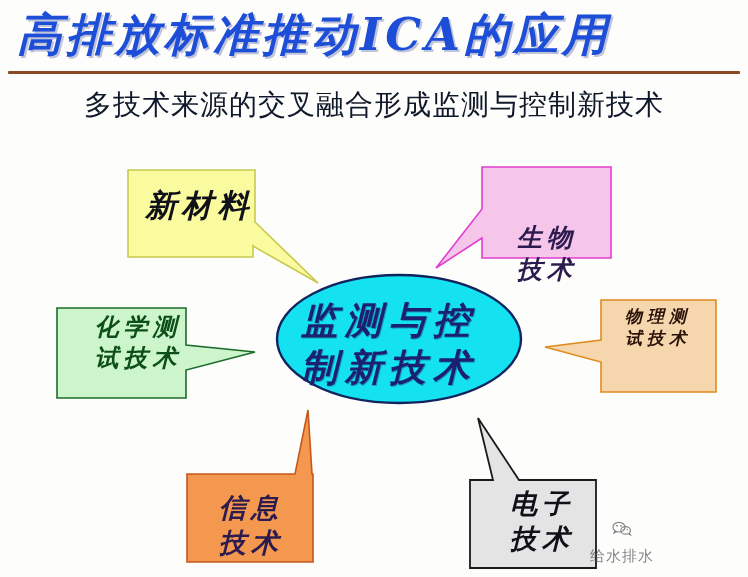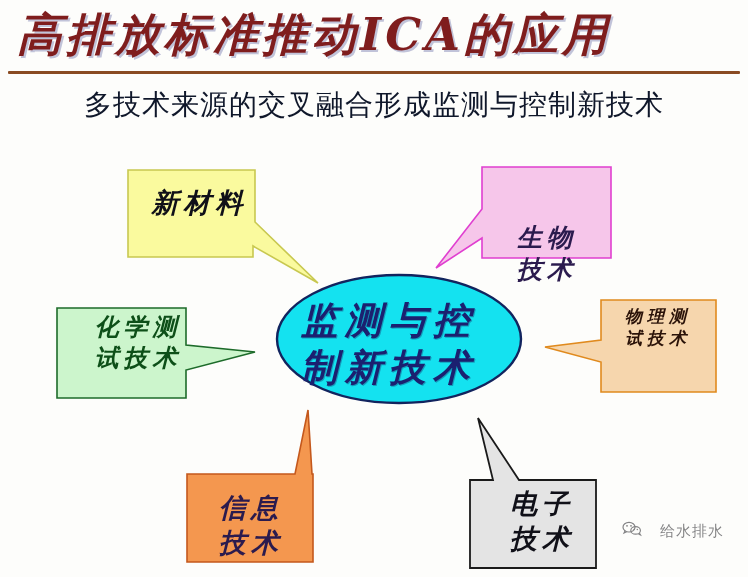--- a/index.html
+++ b/index.html
@@ -23,21 +23,21 @@
   .title {
     position: absolute;
     left: 0;
     top: 4px;
     width: 628px;
     text-align: center;
     font-family: "DejaVu Serif", "Liberation Serif", serif;
     font-weight: bold;
     font-size: 45px;
     letter-spacing: 4px;
-    color: #7f1d1d;
+    color: #1d4ed8;
     font-style: italic;
     text-shadow: 2px 2px 0 rgba(120,125,175,0.45);
     white-space: nowrap;
     line-height: 62px;
   }
   .title-rule {
     position: absolute;
     left: 8px;
     top: 71px;
     width: 732px;
@@ -76,21 +76,21 @@
     font-style: italic;
     text-align: center;
     white-space: pre-line;
     line-height: 1.28;
     letter-spacing: 5px;
     pointer-events: none;
   }
 
   #txt-new-material {
     left: 128px; top: 186px; width: 143px;
-    font-size: 27px; color: #101018;
+    font-size: 31px; color: #101018;
   }
   #txt-bio {
     left: 482px; top: 177px; width: 130px;
     font-size: 25px; color: #2b1b4e; margin-top: 45px;
   }
   #txt-chem {
     left: 73px; top: 312px; width: 130px;
     font-size: 24px; color: #0d4f18;
   }
   #txt-phys {
@@ -108,26 +108,27 @@
   #txt-center {
     left: 280px; top: 297px; width: 218px;
     font-size: 37px; color: #1b2070;
     letter-spacing: 7px;
     text-shadow: 1px 1px 0 rgba(20,25,90,0.35);
   }
 
   
   #watermark {
     position: absolute;
-    left: 622px;
+    left: 590px;
     top: 521px;
     display: flex;
     align-items: center;
-    gap: 18px;
+    gap: 6px;
     opacity: 0.72;
+    flex-direction: column;
   }
   #watermark .wm-label {
     font-family: "DejaVu Sans", "Liberation Sans", sans-serif;
     font-size: 15px;
     color: #555558;
     letter-spacing: 1px;
     white-space: nowrap;
   }
 </style>
 </head>

